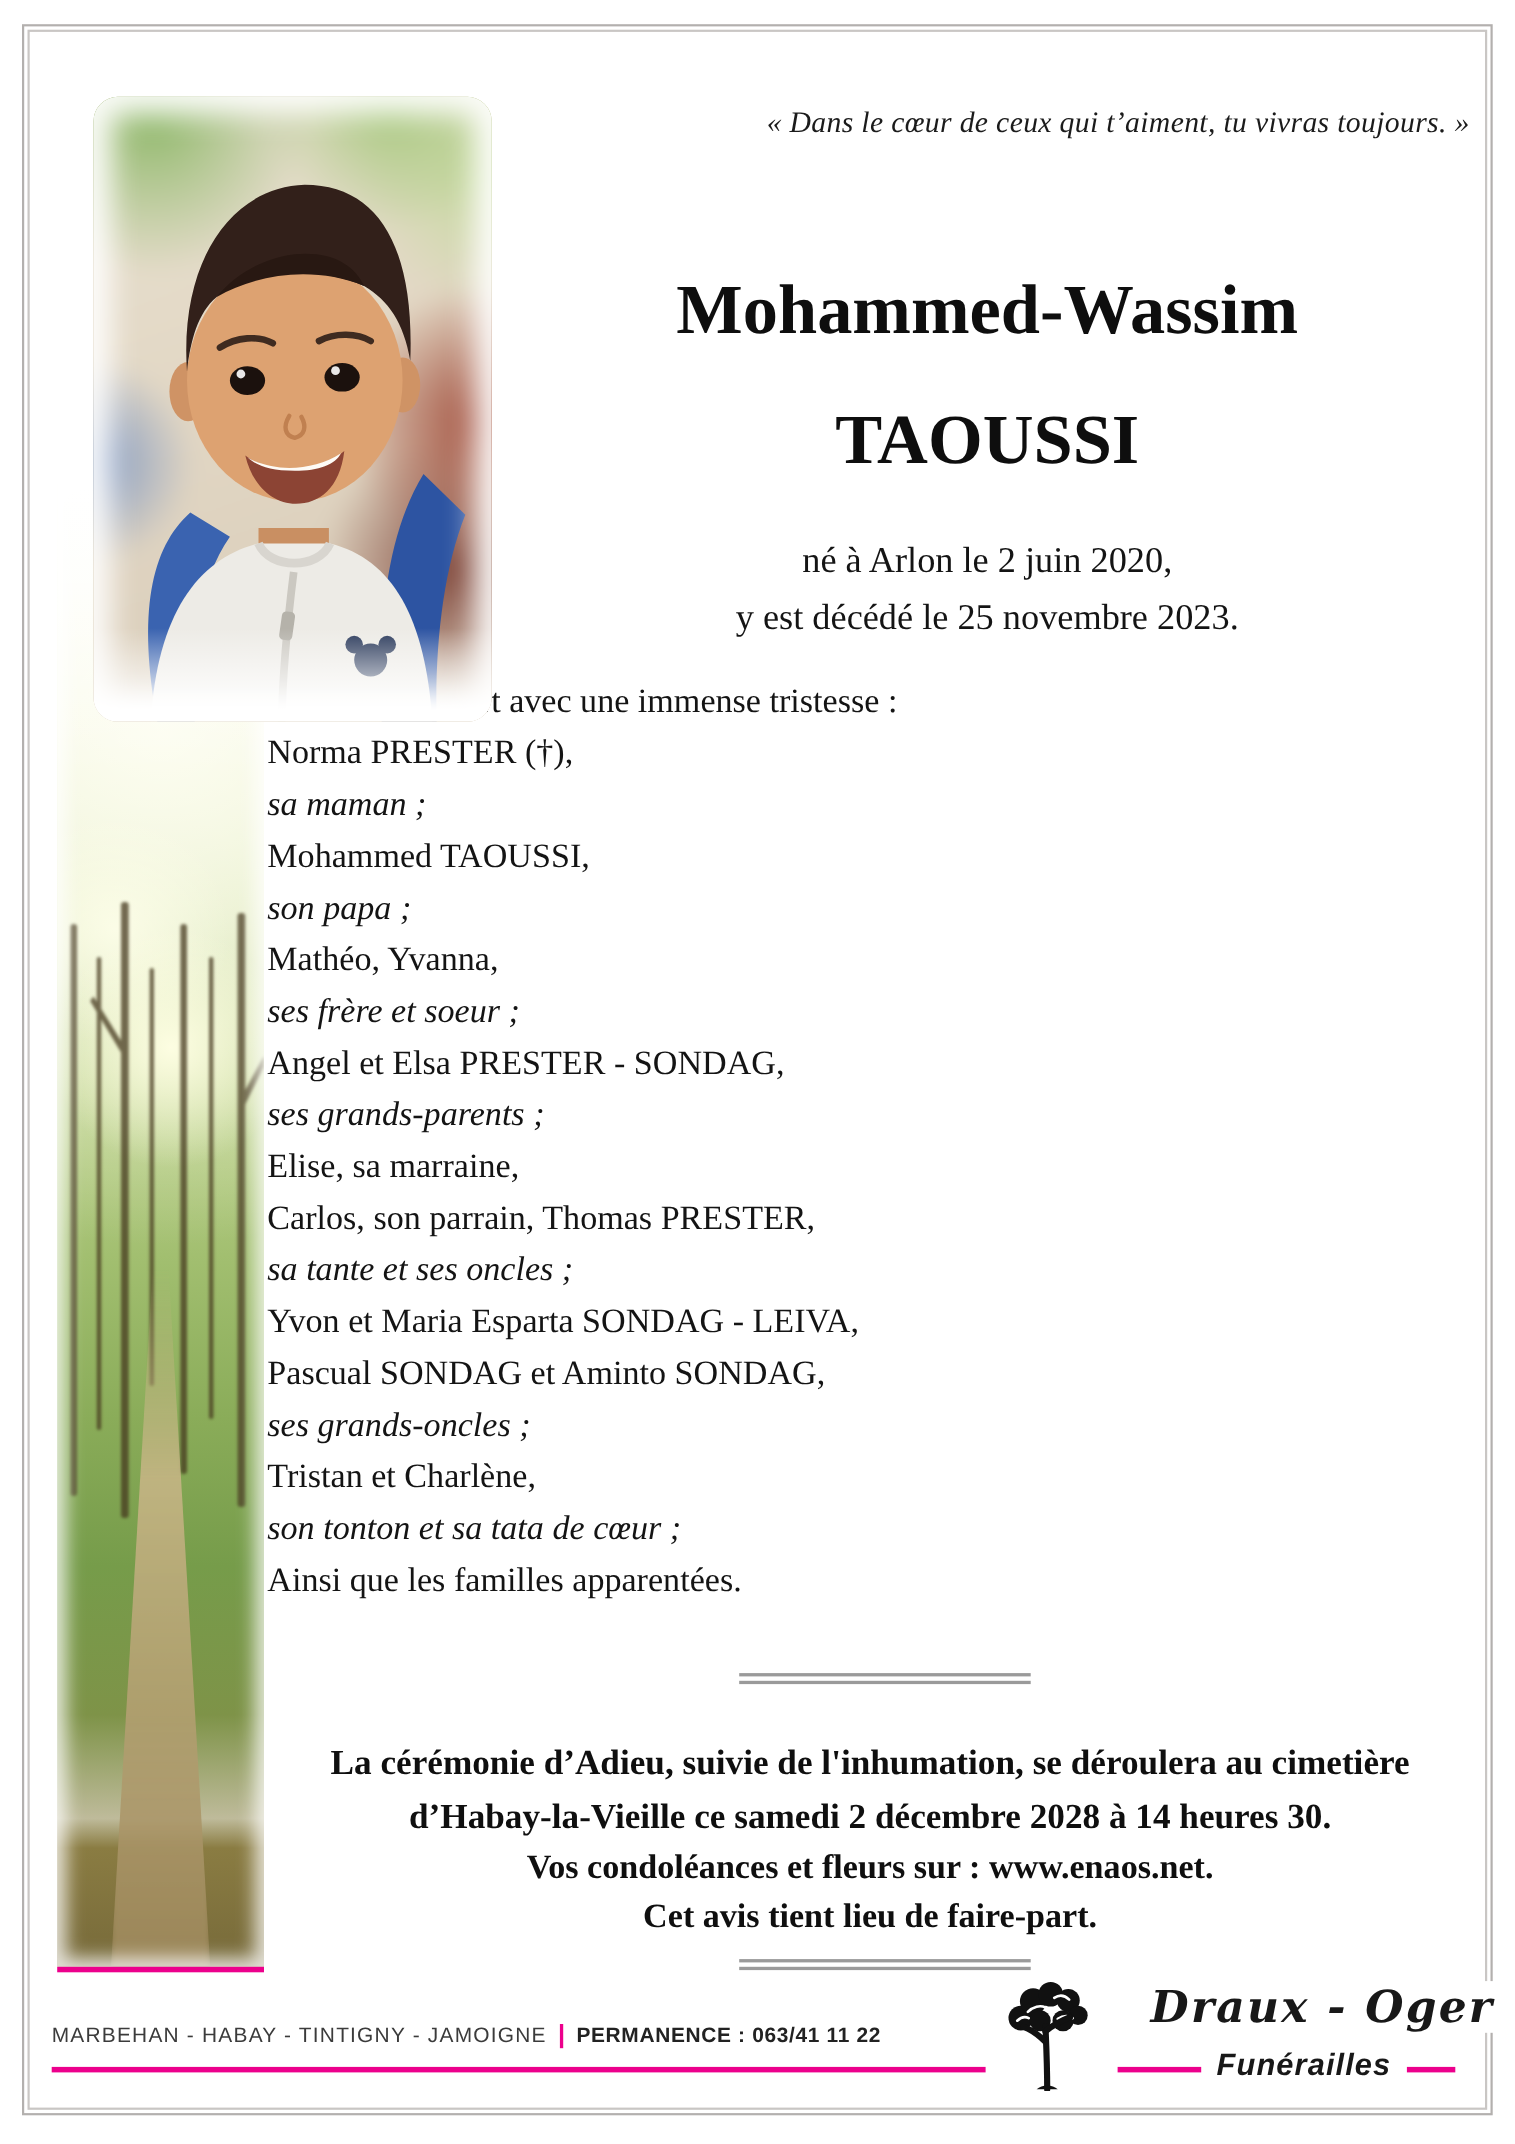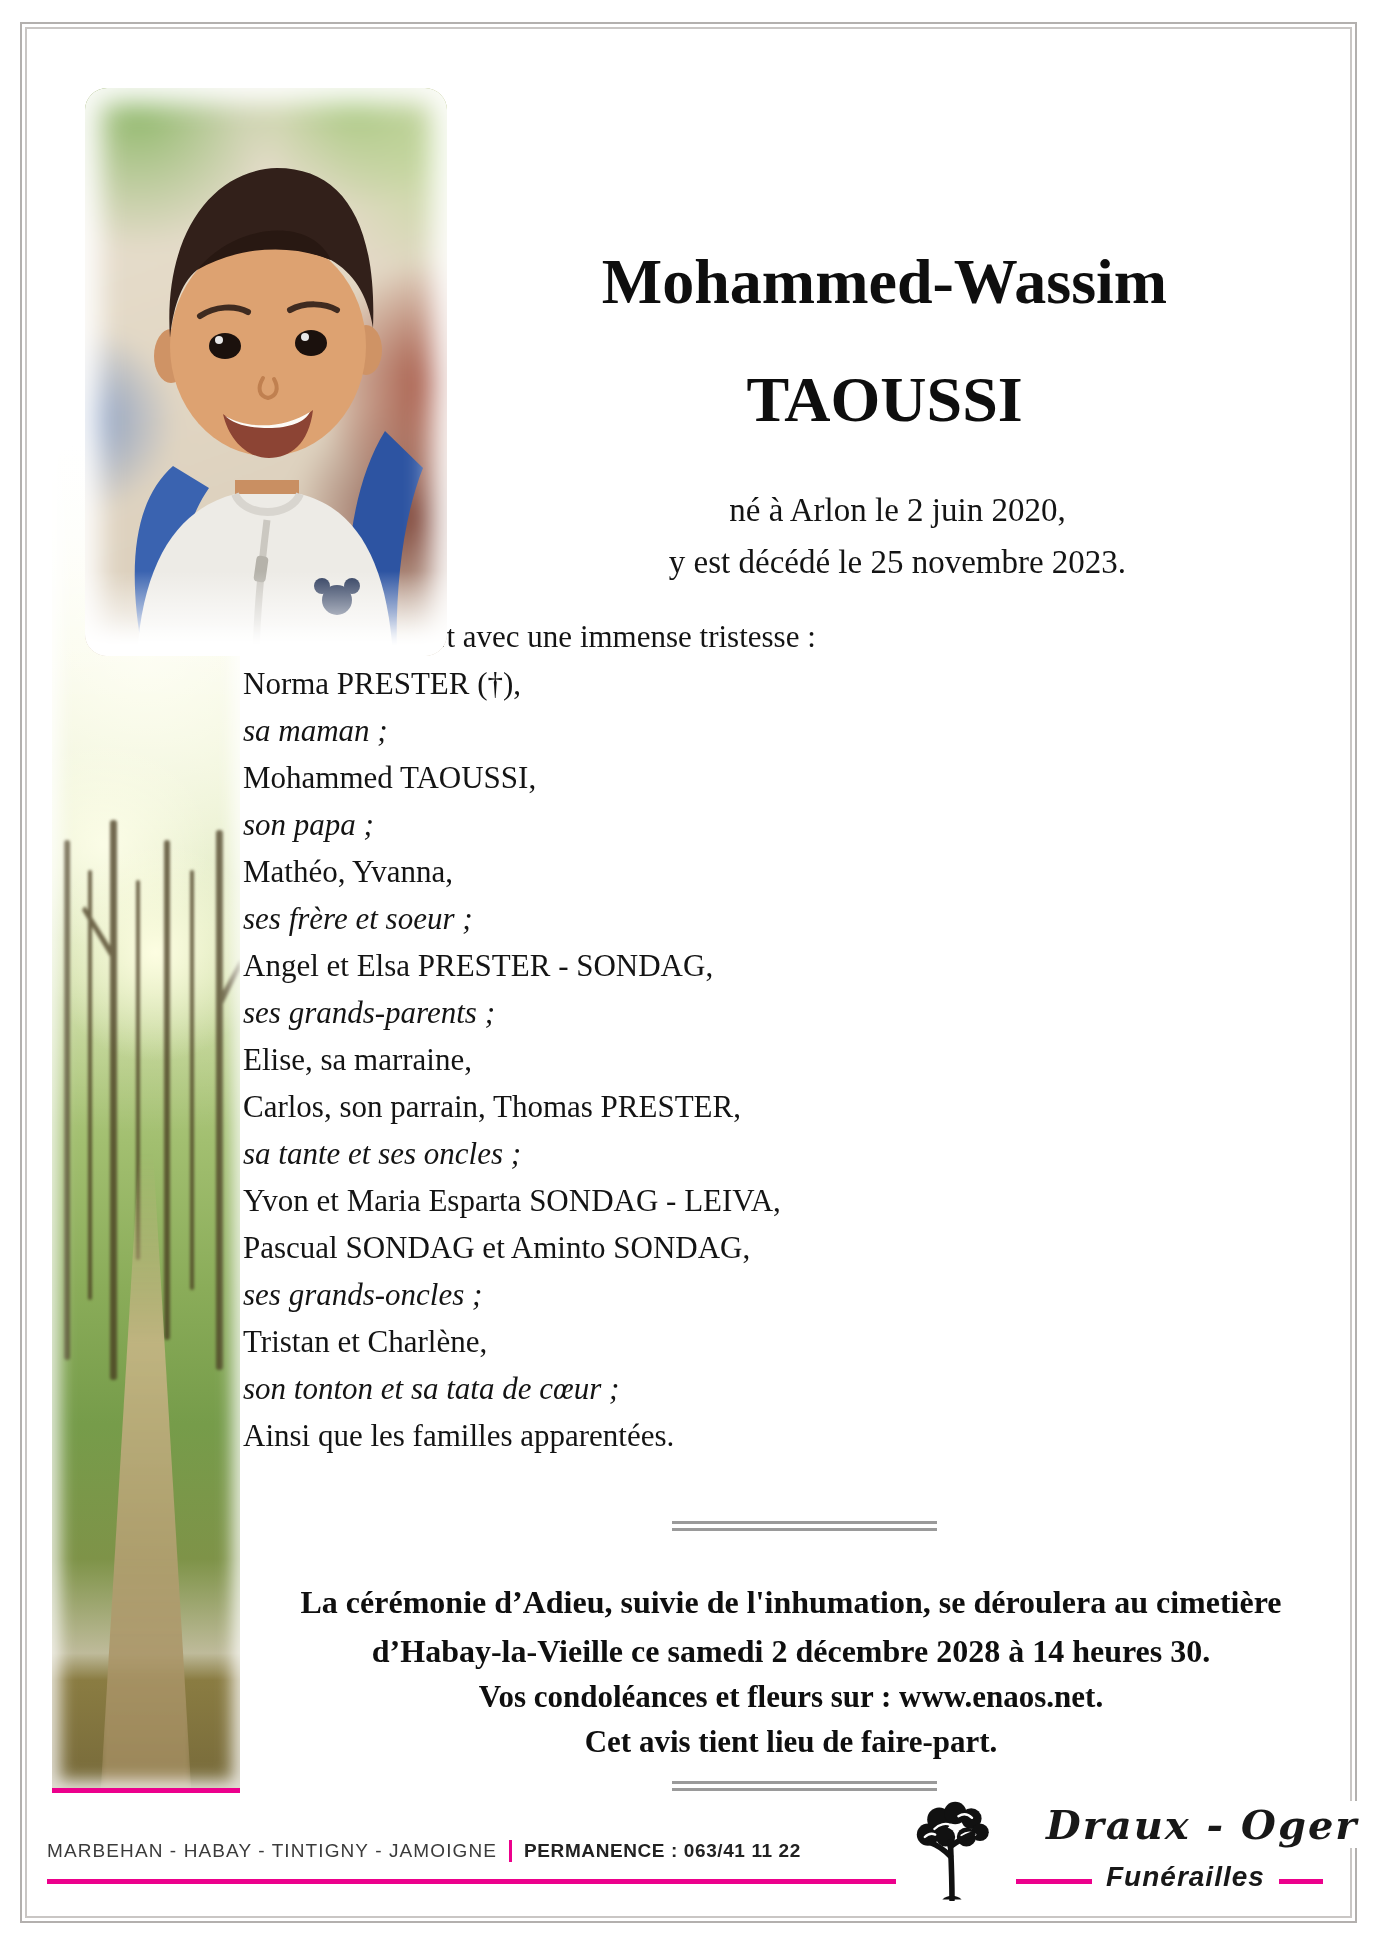--- a/index.html
+++ b/index.html
@@ -41,21 +41,21 @@
       radial-gradient(circle at 4% 58%, #7e97c2 0, rgba(126,151,194,0) 18%),
       linear-gradient(160deg,#e9e2d2 0%,#e2d7c4 45%,#d6c9b6 100%);}
   .child{position:absolute;inset:0;width:100%;height:100%;}
   .photo-bottomfade{position:absolute;left:0;right:0;bottom:0;height:85px;
     background:linear-gradient(to bottom, rgba(255,255,255,0), #fff 88%);}
   .photo-vignette{position:absolute;inset:0;border-radius:22px;
     box-shadow:inset 0 0 26px 16px rgba(255,255,255,.92);}
 
   
   .quote{position:absolute;right:41px;top:96px;font-style:italic;font-size:27px;letter-spacing:.3px;color:#1b1b1b;}
-  .title{position:absolute;left:432px;width:905px;top:223px;text-align:center;
+  .title{position:absolute;left:445px;width:905px;top:223px;text-align:center;
          font-weight:bold;font-size:64px;line-height:118px;color:#0e0e0e;}
   .dates{position:absolute;left:445px;width:905px;top:484px;text-align:center;font-size:33px;line-height:52px;}
 
   .announce{position:absolute;left:243px;right:40px;top:617px;font-size:31px;line-height:40px;}
   .announce .line{margin-bottom:7px;white-space:nowrap;}
   .announce .role{text-align:left;font-style:italic;}
 
   .rule{position:absolute;left:672px;width:265px;height:4px;
         border-top:3px solid #9a9a9a;border-bottom:3px solid #9a9a9a;}
   .rule-1{top:1521px;}
@@ -142,20 +142,21 @@
       <circle cx="134" cy="252" r="4" fill="#fff" opacity=".9"></circle>
       <circle cx="220" cy="249" r="4" fill="#fff" opacity=".9"></circle>
       <path d="M178,290 C172,300 174,308 183,310 C192,308 194,300 189,291" stroke="#c08050" stroke-width="4" fill="none" stroke-linecap="round"></path>
       <path d="M138,326 C160,344 205,342 228,322 C224,356 205,370 184,370 C162,370 144,352 138,326 Z" fill="#8c4434"></path>
       <path d="M140,328 C165,342 200,340 225,324 C220,334 205,340 183,340 C160,340 148,335 140,328 Z" fill="#fdfbf6"></path>
     </svg>
     <div class="photo-bottomfade"></div>
     <div class="photo-vignette"></div>
   </div>
 
+  <div class="quote">« Dans le cœur de ceux qui t’aiment, tu vivras toujours. »</div>
 
   <div class="title">
     <div>Mohammed-Wassim</div>
     <div>TAOUSSI</div>
   </div>
 
   <div class="dates">
     <div>né à Arlon le 2 juin 2020,</div>
     <div>y est décédé le 25 novembre 2023.</div>
   </div>

